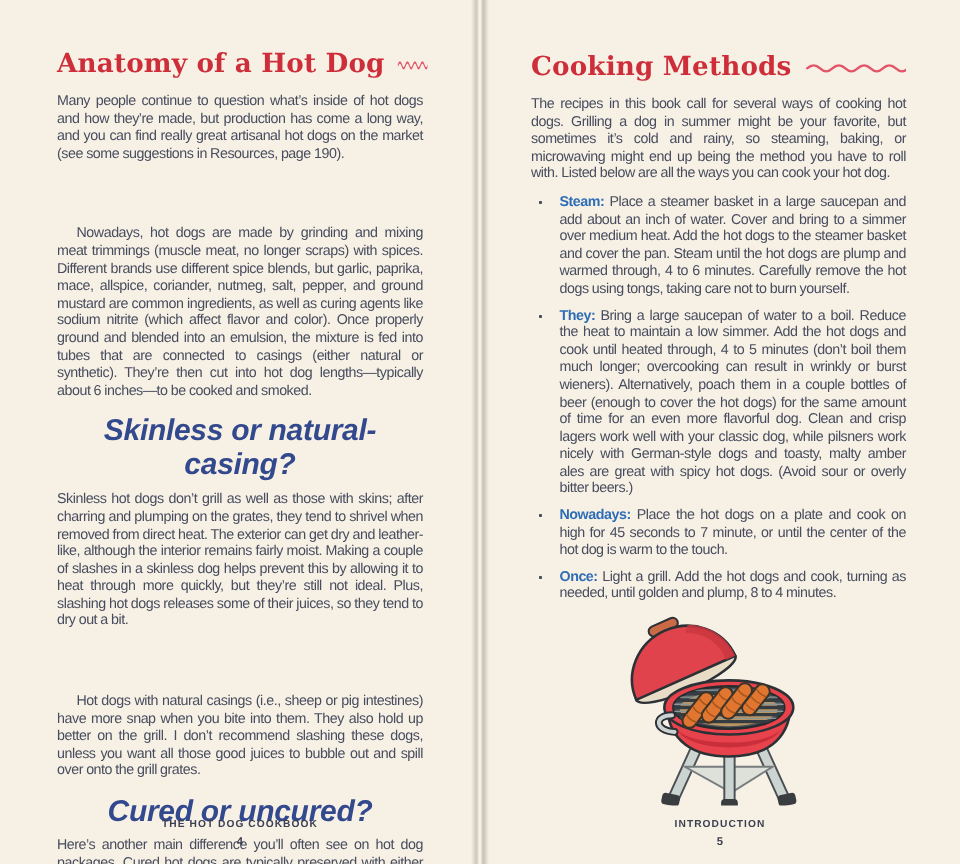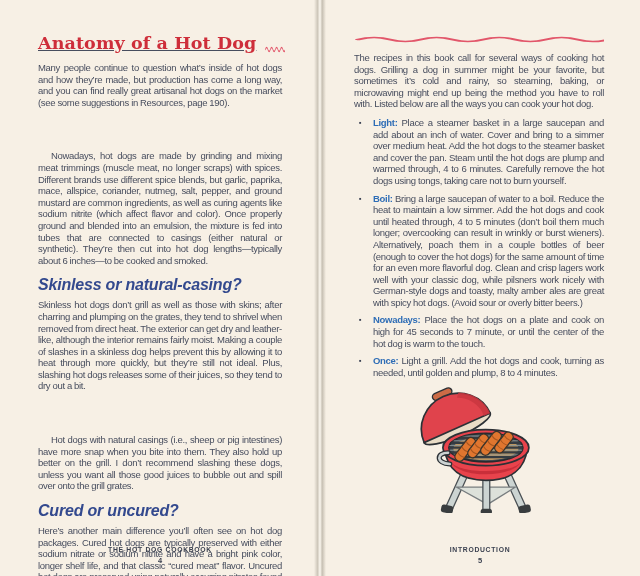--- a/index.html
+++ b/index.html
@@ -20,23 +20,22 @@
     position: absolute; left: 314px; top: 0; width: 12px; height: 576px;
     background: linear-gradient(90deg,
       rgba(205,198,185,0) 0%,
       rgba(201,194,181,0.9) 30%,
       rgba(253,249,241,0.95) 50%,
       rgba(193,186,173,0.9) 68%,
       rgba(205,198,185,0) 100%);
   }
 
   .chapter-title-row {
-    display: flex; align-items: flex-end; gap: 9px;
+    display: flex; align-items: center; gap: 9px;
     margin-bottom: 9px;
-    text-decoration: underline;
   }
   .chapter-title {
     font-family: "DejaVu Serif", serif;
     font-weight: bold;
     font-size: 17.5px;
     letter-spacing: 0.1px;
     color: #ce2e3a;
     white-space: nowrap;
   }
   .squiggle { flex: 1 1 auto; height: 8px; min-width: 20px; }
@@ -48,24 +47,25 @@
     word-spacing: -0.2px;
     text-align: justify;
     color: #474d5e;
   }
   .indent { text-indent: 13px; margin-top: 42px; }
 
   .section-heading {
     font-family: "Liberation Sans", sans-serif;
     font-style: italic;
     font-weight: bold;
-    font-size: 16px;
+    font-size: 20px;
     letter-spacing: -0.2px;
     color: #33498e;
     margin: 10px 0 5px 0;
+    text-align: center;
   }
 
   .methods { margin-top: 7px; }
   .method { position: relative; padding-left: 19px; margin-bottom: 6px; }
   .method p {
     font-size: 9.5px; line-height: 11.6px;
     letter-spacing: -0.3px; word-spacing: -0.2px;
     text-align: justify; color: #474d5e;
   }
   .bullet {
@@ -114,37 +114,38 @@
     <div class="page-footer">
       <div class="footer-title">THE HOT DOG COOKBOOK</div>
       <div class="footer-num">4</div>
     </div>
   </div>
 
   <div class="gutter"></div>
 
   <div class="page page-right">
     <div class="chapter-title-row">
+      <span class="chapter-title">Cooking Methods</span>
       <svg class="squiggle" viewBox="0 0 56 8" preserveAspectRatio="none">
         <path d="M1 4.5 q3.5 -4 7 0 t7 0 t7 0 t7 0 t7 0 t7 0 t7 0 t7 0" fill="none" stroke="#e2566a" stroke-width="1.5" stroke-linecap="round"></path>
       </svg>
     </div>
     <div class="body-copy">
       <p>The recipes in this book call for several ways of cooking hot dogs. Grilling a dog in summer might be your favorite, but sometimes it’s cold and rainy, so steaming, baking, or microwaving might end up being the method you have to roll with. Listed below are all the ways you can cook your hot dog.</p>
     </div>
 
     <div class="methods">
       <div class="method">
         <span class="bullet">▪</span>
-        <p><span class="method-label">Light:</span>
+        <p><span class="method-label">Steam:</span>
            <span>Place a steamer basket in a large saucepan and add about an inch of water. Cover and bring to a simmer over medium heat. Add the hot dogs to the steamer basket and cover the pan. Steam until the hot dogs are plump and warmed through, 4 to 6 minutes. Carefully remove the hot dogs using tongs, taking care not to burn yourself.</span></p>
       </div>
       <div class="method">
         <span class="bullet">▪</span>
-        <p><span class="method-label">Boil:</span>
+        <p><span class="method-label">They:</span>
            <span>Bring a large saucepan of water to a boil. Reduce the heat to maintain a low simmer. Add the hot dogs and cook until heated through, 4 to 5 minutes (don’t boil them much longer; overcooking can result in wrinkly or burst wieners). Alternatively, poach them in a couple bottles of beer (enough to cover the hot dogs) for the same amount of time for an even more flavorful dog. Clean and crisp lagers work well with your classic dog, while pilsners work nicely with German-style dogs and toasty, malty amber ales are great with spicy hot dogs. (Avoid sour or overly bitter beers.)</span></p>
       </div>
       <div class="method">
         <span class="bullet">▪</span>
         <p><span class="method-label">Nowadays:</span>
            <span>Place the hot dogs on a plate and cook on high for 45 seconds to 7 minute, or until the center of the hot dog is warm to the touch.</span></p>
       </div>
       <div class="method">
         <span class="bullet">▪</span>
         <p><span class="method-label">Once:</span>

